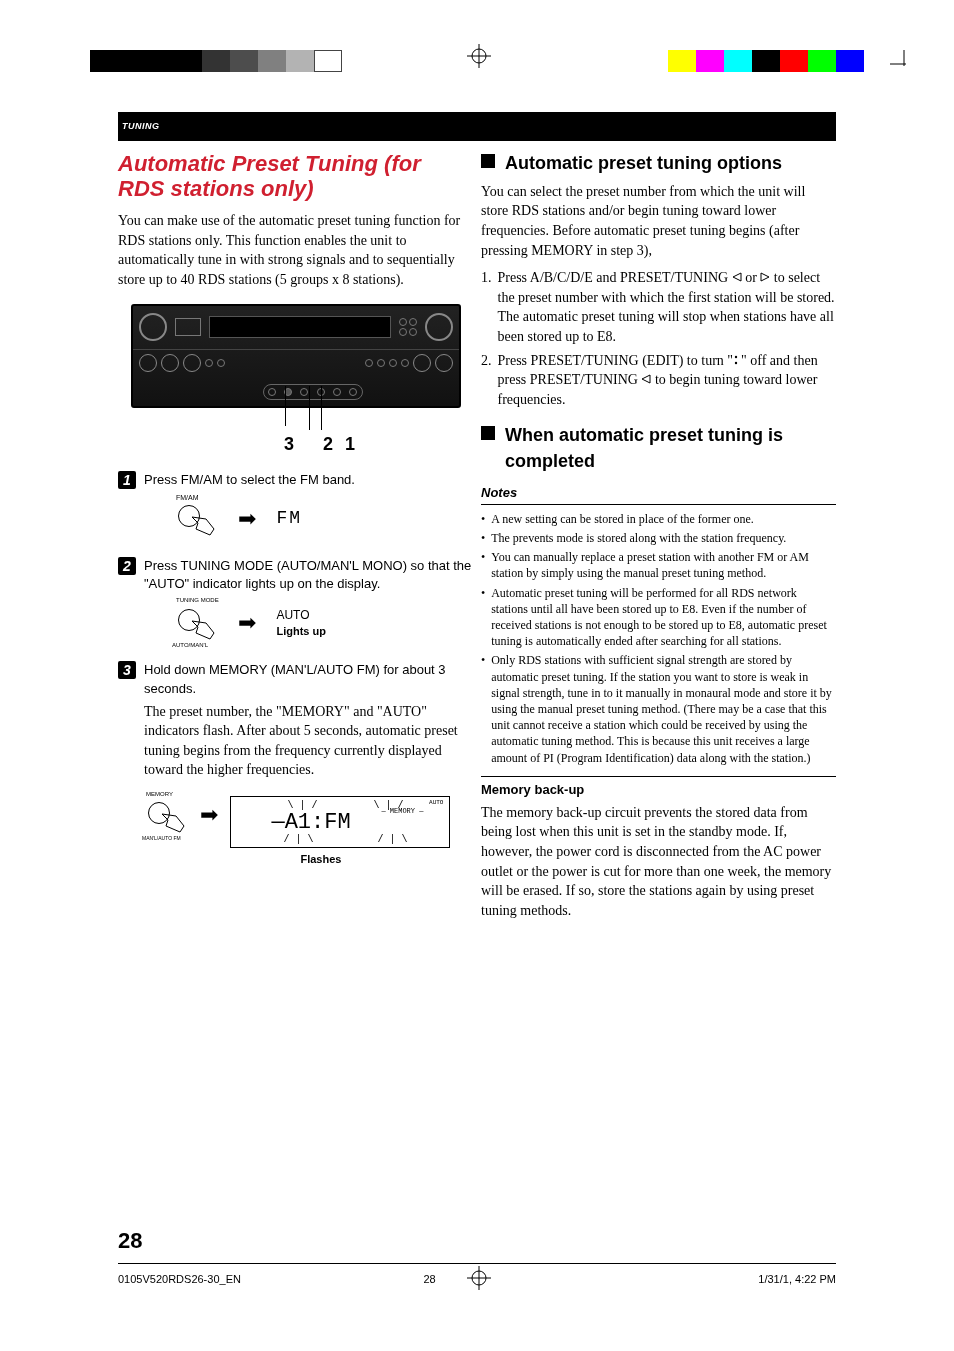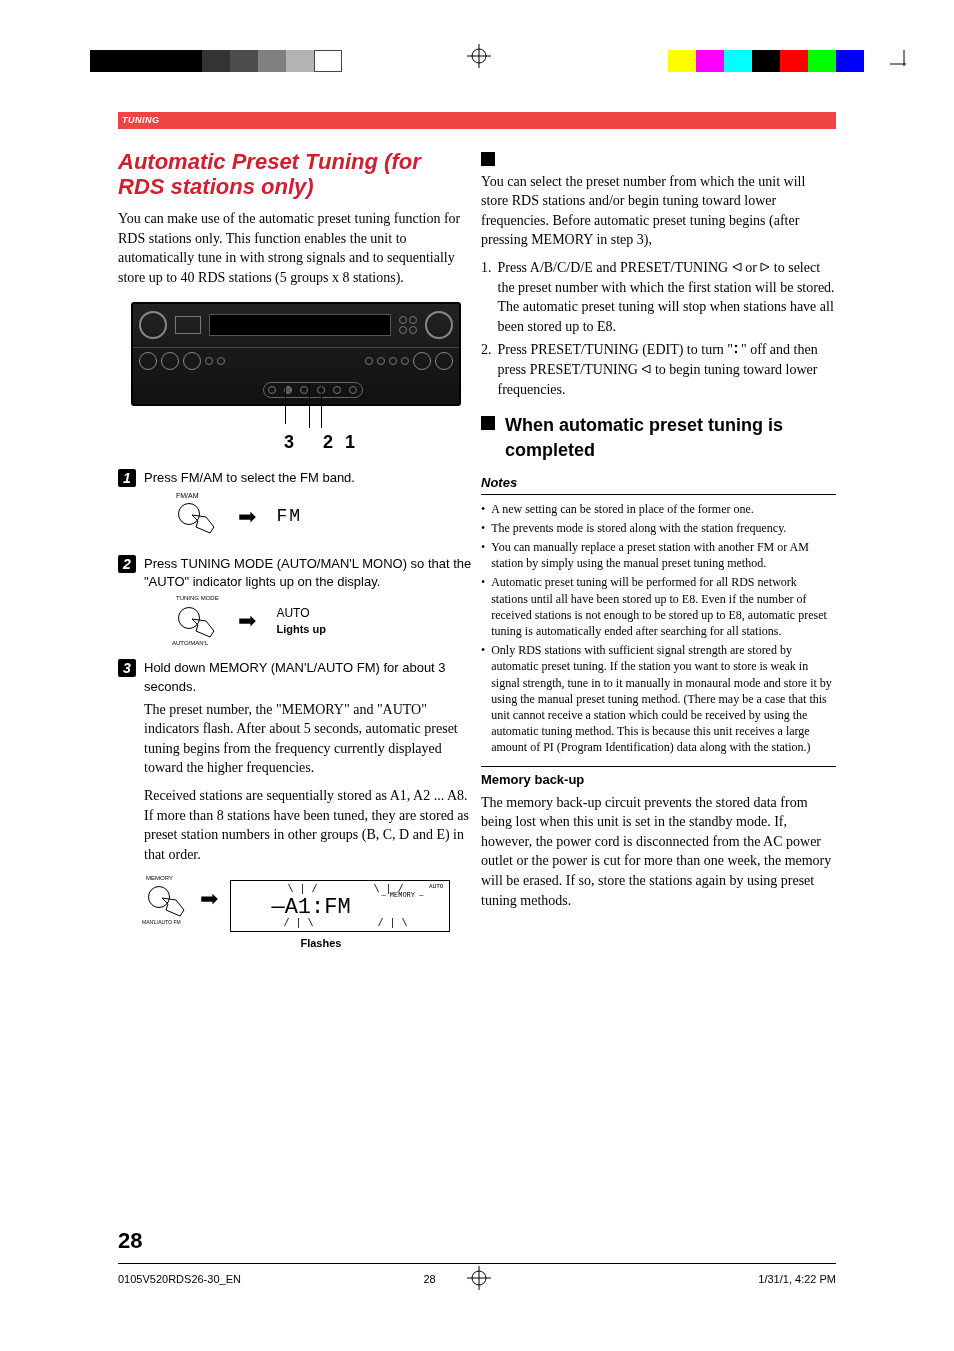--- a/index.html
+++ b/index.html
@@ -44,29 +44,29 @@
     left: 467px;
     top: -6px;
   }
   .page {
     position: absolute;
     top: 112px;
     left: 118px;
     width: 718px;
   }
   .chapter-header {
-    background: #ef4444;
+    background: #000000;
     color: #fff;
     font-family: Arial, sans-serif;
     font-size: 9px;
     font-weight: bold;
     font-style: italic;
-    padding: 2px 4px;
+    padding: 8px 4px;
     letter-spacing: 0.5px;
-    margin-bottom: 20px;
+    margin-bottom: 10px;
   }
   .columns {
     display: flex;
     gap: 8px;
   }
   .col {
     flex: 1;
     min-width: 0;
   }
   .section-title {
@@ -410,21 +410,20 @@
             </div>
           </div>
         </div>
       </div>
 
       <div class="step">
         <div class="step-num">3</div>
         <div class="step-body">
           <div class="step-title">Hold down MEMORY (MAN'L/AUTO FM) for about 3 seconds.</div>
           <p class="body" style="margin-top:4px">The preset number, the "MEMORY" and "AUTO" indicators flash. After about 5 seconds, automatic preset tuning begins from the frequency currently displayed toward the higher frequencies.</p>
-          <p class="body">Received stations are sequentially stored as A1, A2 ... A8. If more than 8 stations have been tuned, they are stored as preset station numbers in other groups (B, C, D and E) in that order.</p>
           <div style="display:flex;align-items:flex-start;gap:12px">
             <div class="hand-button" style="margin-top:8px">
               <div class="btn-lbl" style="font-size:6px">MEMORY</div>
               <div class="btn-circle"></div>
               <div class="btn-lbl2" style="font-size:5px">MAN'L/AUTO FM</div>
               <svg class="hand" viewBox="0 0 28 22">
                   <path d="M4 2 L10 8 L8 14 L22 20 L26 14 L18 4 Z" fill="none" stroke="#000"></path>
                 </svg>
             </div>
             <div class="arrow-right" style="margin-top:16px">➡</div>
@@ -441,20 +440,21 @@
               <div class="flash-cap">Flashes</div>
             </div>
           </div>
         </div>
       </div>
     </div>
 
     <div class="col">
       <h3 class="subh">
           <span class="sq"></span>
+          <span>Automatic preset tuning options</span>
         </h3>
       <p class="body">You can select the preset number from which the unit will store RDS stations and/or begin tuning toward lower frequencies. Before automatic preset tuning begins (after pressing MEMORY in step 3),</p>
       <ol class="numlist">
         <li>
             <span class="n">1.</span>
             <span><span>Press A/B/C/D/E and PRESET/TUNING </span><svg class="reg" width="10" height="10">
                 <polygon points="9,1 9,9 1,5" fill="none" stroke="#000"></polygon>
               </svg><span> or </span><svg class="reg" width="10" height="10">
                 <polygon points="1,1 1,9 9,5" fill="none" stroke="#000"></polygon>
               </svg><span> to select the preset number with which the first station will be stored. The automatic preset tuning will stop when stations have all been stored up to E8.</span></span>

